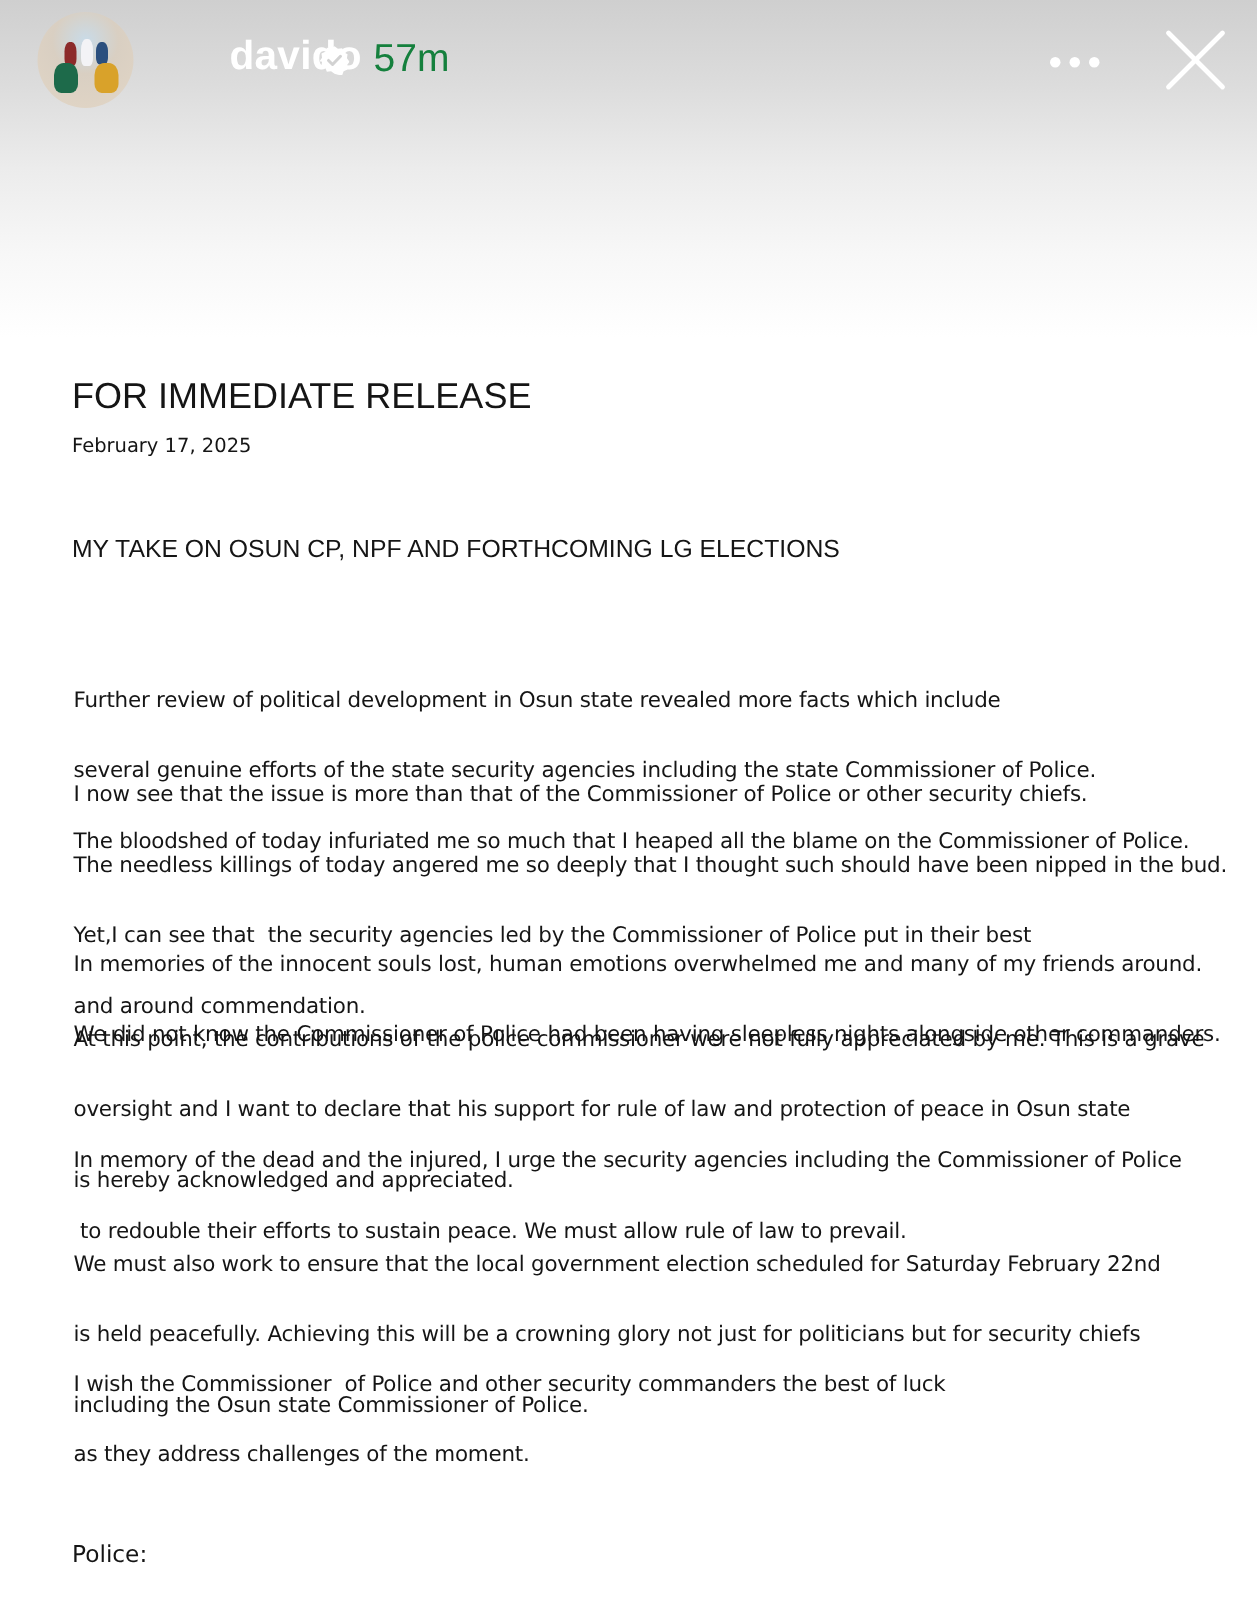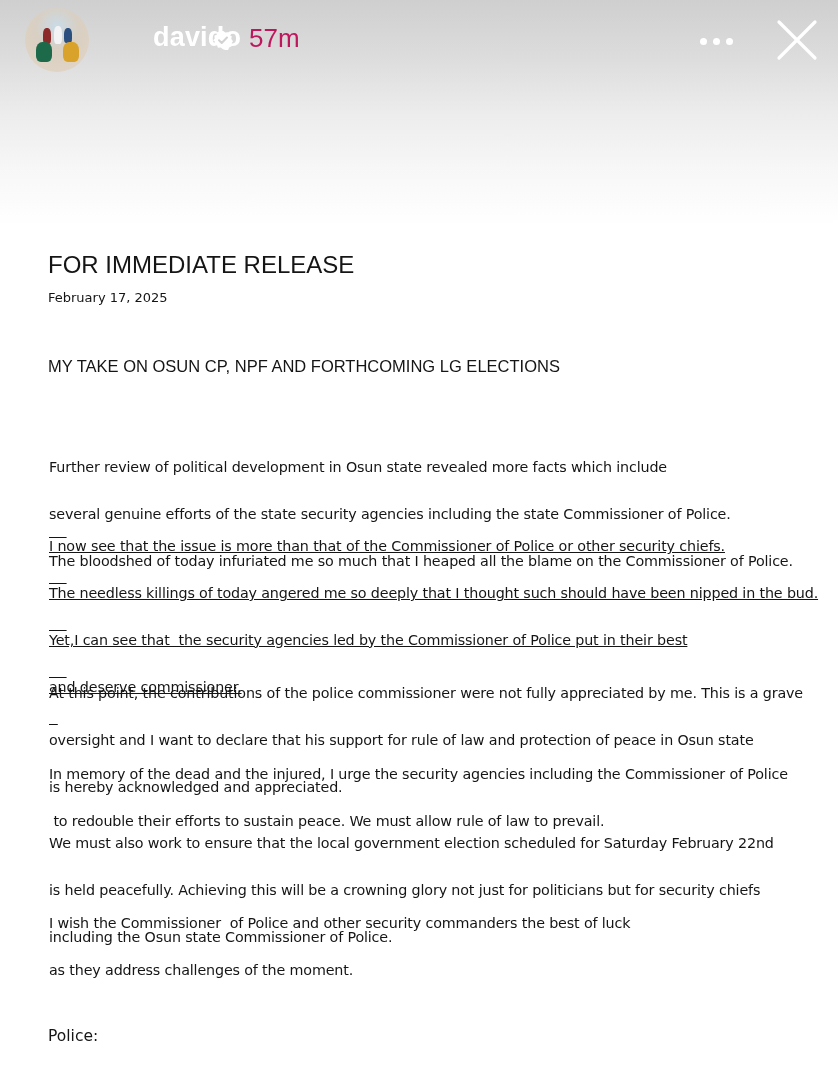--- a/index.html
+++ b/index.html
@@ -25,21 +25,21 @@
     .username {
       position: absolute; left: 113px; top: 22px;
       font-size: 27px; font-weight: bold; color: #ffffff;
       font-family: "Liberation Sans", sans-serif; letter-spacing: 0.2px; margin-left: 40px;
     }
     .verified {
       position: absolute; left: 213px; top: 30px; width: 20px; height: 20px;
     }
     .time {
       position: absolute; left: 249px; top: 23px;
-      font-size: 26px; color: #be185d; font-family: "Liberation Sans", sans-serif;
+      font-size: 26px; color: #15803d; font-family: "Liberation Sans", sans-serif;
     }
     .more-btn {
       position: absolute; left: 694px; top: 28px; width: 44px; height: 26px;
       display: flex; align-items: center; justify-content: center; gap: 6px; cursor: pointer;
     }
     .more-btn span { width: 7px; height: 7px; border-radius: 50%; background: #fff; display: block; }
     .close-btn {
       position: absolute; left: 772px; top: 15px; width: 50px; height: 50px; cursor: pointer;
     }
 
@@ -67,27 +67,31 @@
   <div class="line title">FOR IMMEDIATE RELEASE</div>
   <div class="line date">February 17, 2025</div>
   <div class="line subject">MY TAKE ON OSUN CP, NPF AND FORTHCOMING LG ELECTIONS</div>
 
   <div class="para" style="top:429px;">
     <div>Further review of political development in Osun state revealed more facts which include</div>
     <div>several genuine efforts of the state security agencies including the state Commissioner of Police.</div>
     <div>The bloodshed of today infuriated me so much that I heaped all the blame on the Commissioner of Police.</div>
   </div>
 
-  <div class="para" style="top:508px;text-decoration:underline;">
+  <div class="para" style="top:492px;">
     <div>I now see that the issue is more than that of the Commissioner of Police or other security chiefs.</div>
     <div>The needless killings of today angered me so deeply that I thought such should have been nipped in the bud.</div>
     <div>Yet,I can see that  the security agencies led by the Commissioner of Police put in their best</div>
-    <div>and deserve commissioner.</div>
+    <div>and around commendation.</div>
   </div>
 
+  <div class="para" style="top:605px;">
+    <div>In memories of the innocent souls lost, human emotions overwhelmed me and many of my friends around.</div>
+    <div>We did not know the Commissioner of Police had been having sleepless nights alongside other commanders.</div>
+  </div>
 
   <div class="para" style="top:655px;">
     <div>At this point, the contributions of the police commissioner were not fully appreciated by me. This is a grave</div>
     <div>oversight and I want to declare that his support for rule of law and protection of peace in Osun state</div>
     <div>is hereby acknowledged and appreciated.</div>
   </div>
 
   <div class="para" style="top:736px;">
     <div>In memory of the dead and the injured, I urge the security agencies including the Commissioner of Police</div>
     <div> to redouble their efforts to sustain peace. We must allow rule of law to prevail.</div>

